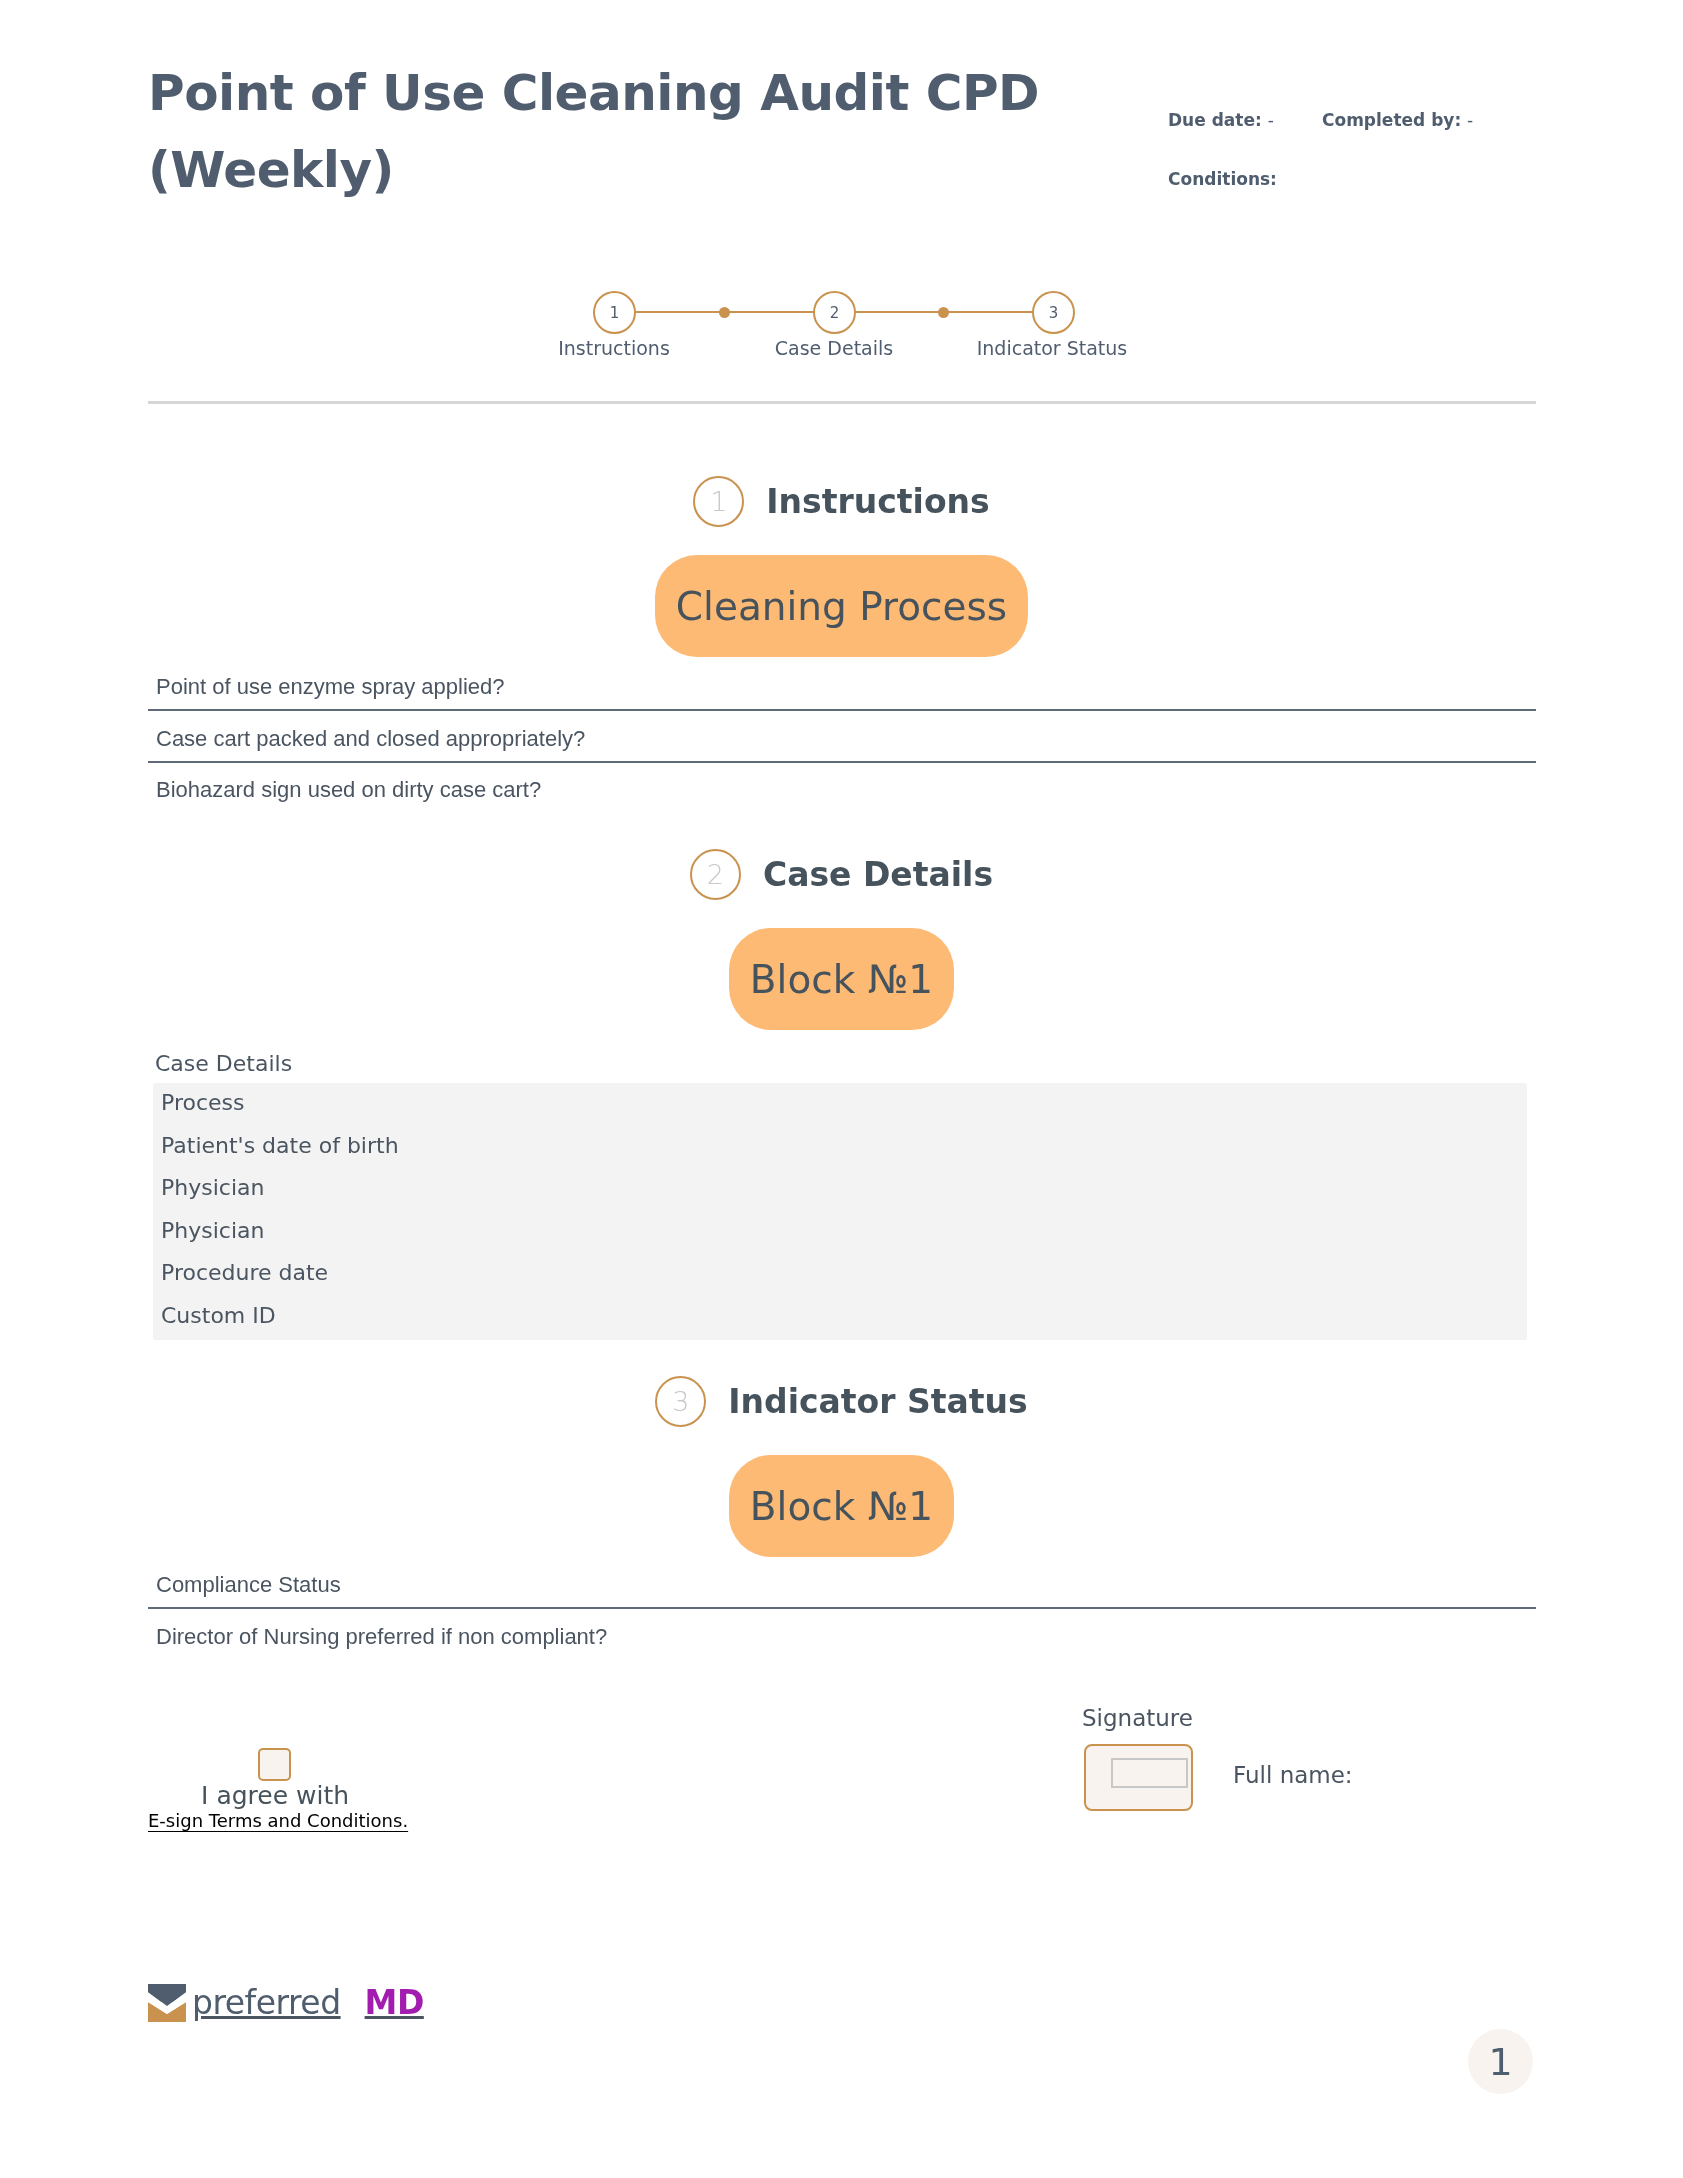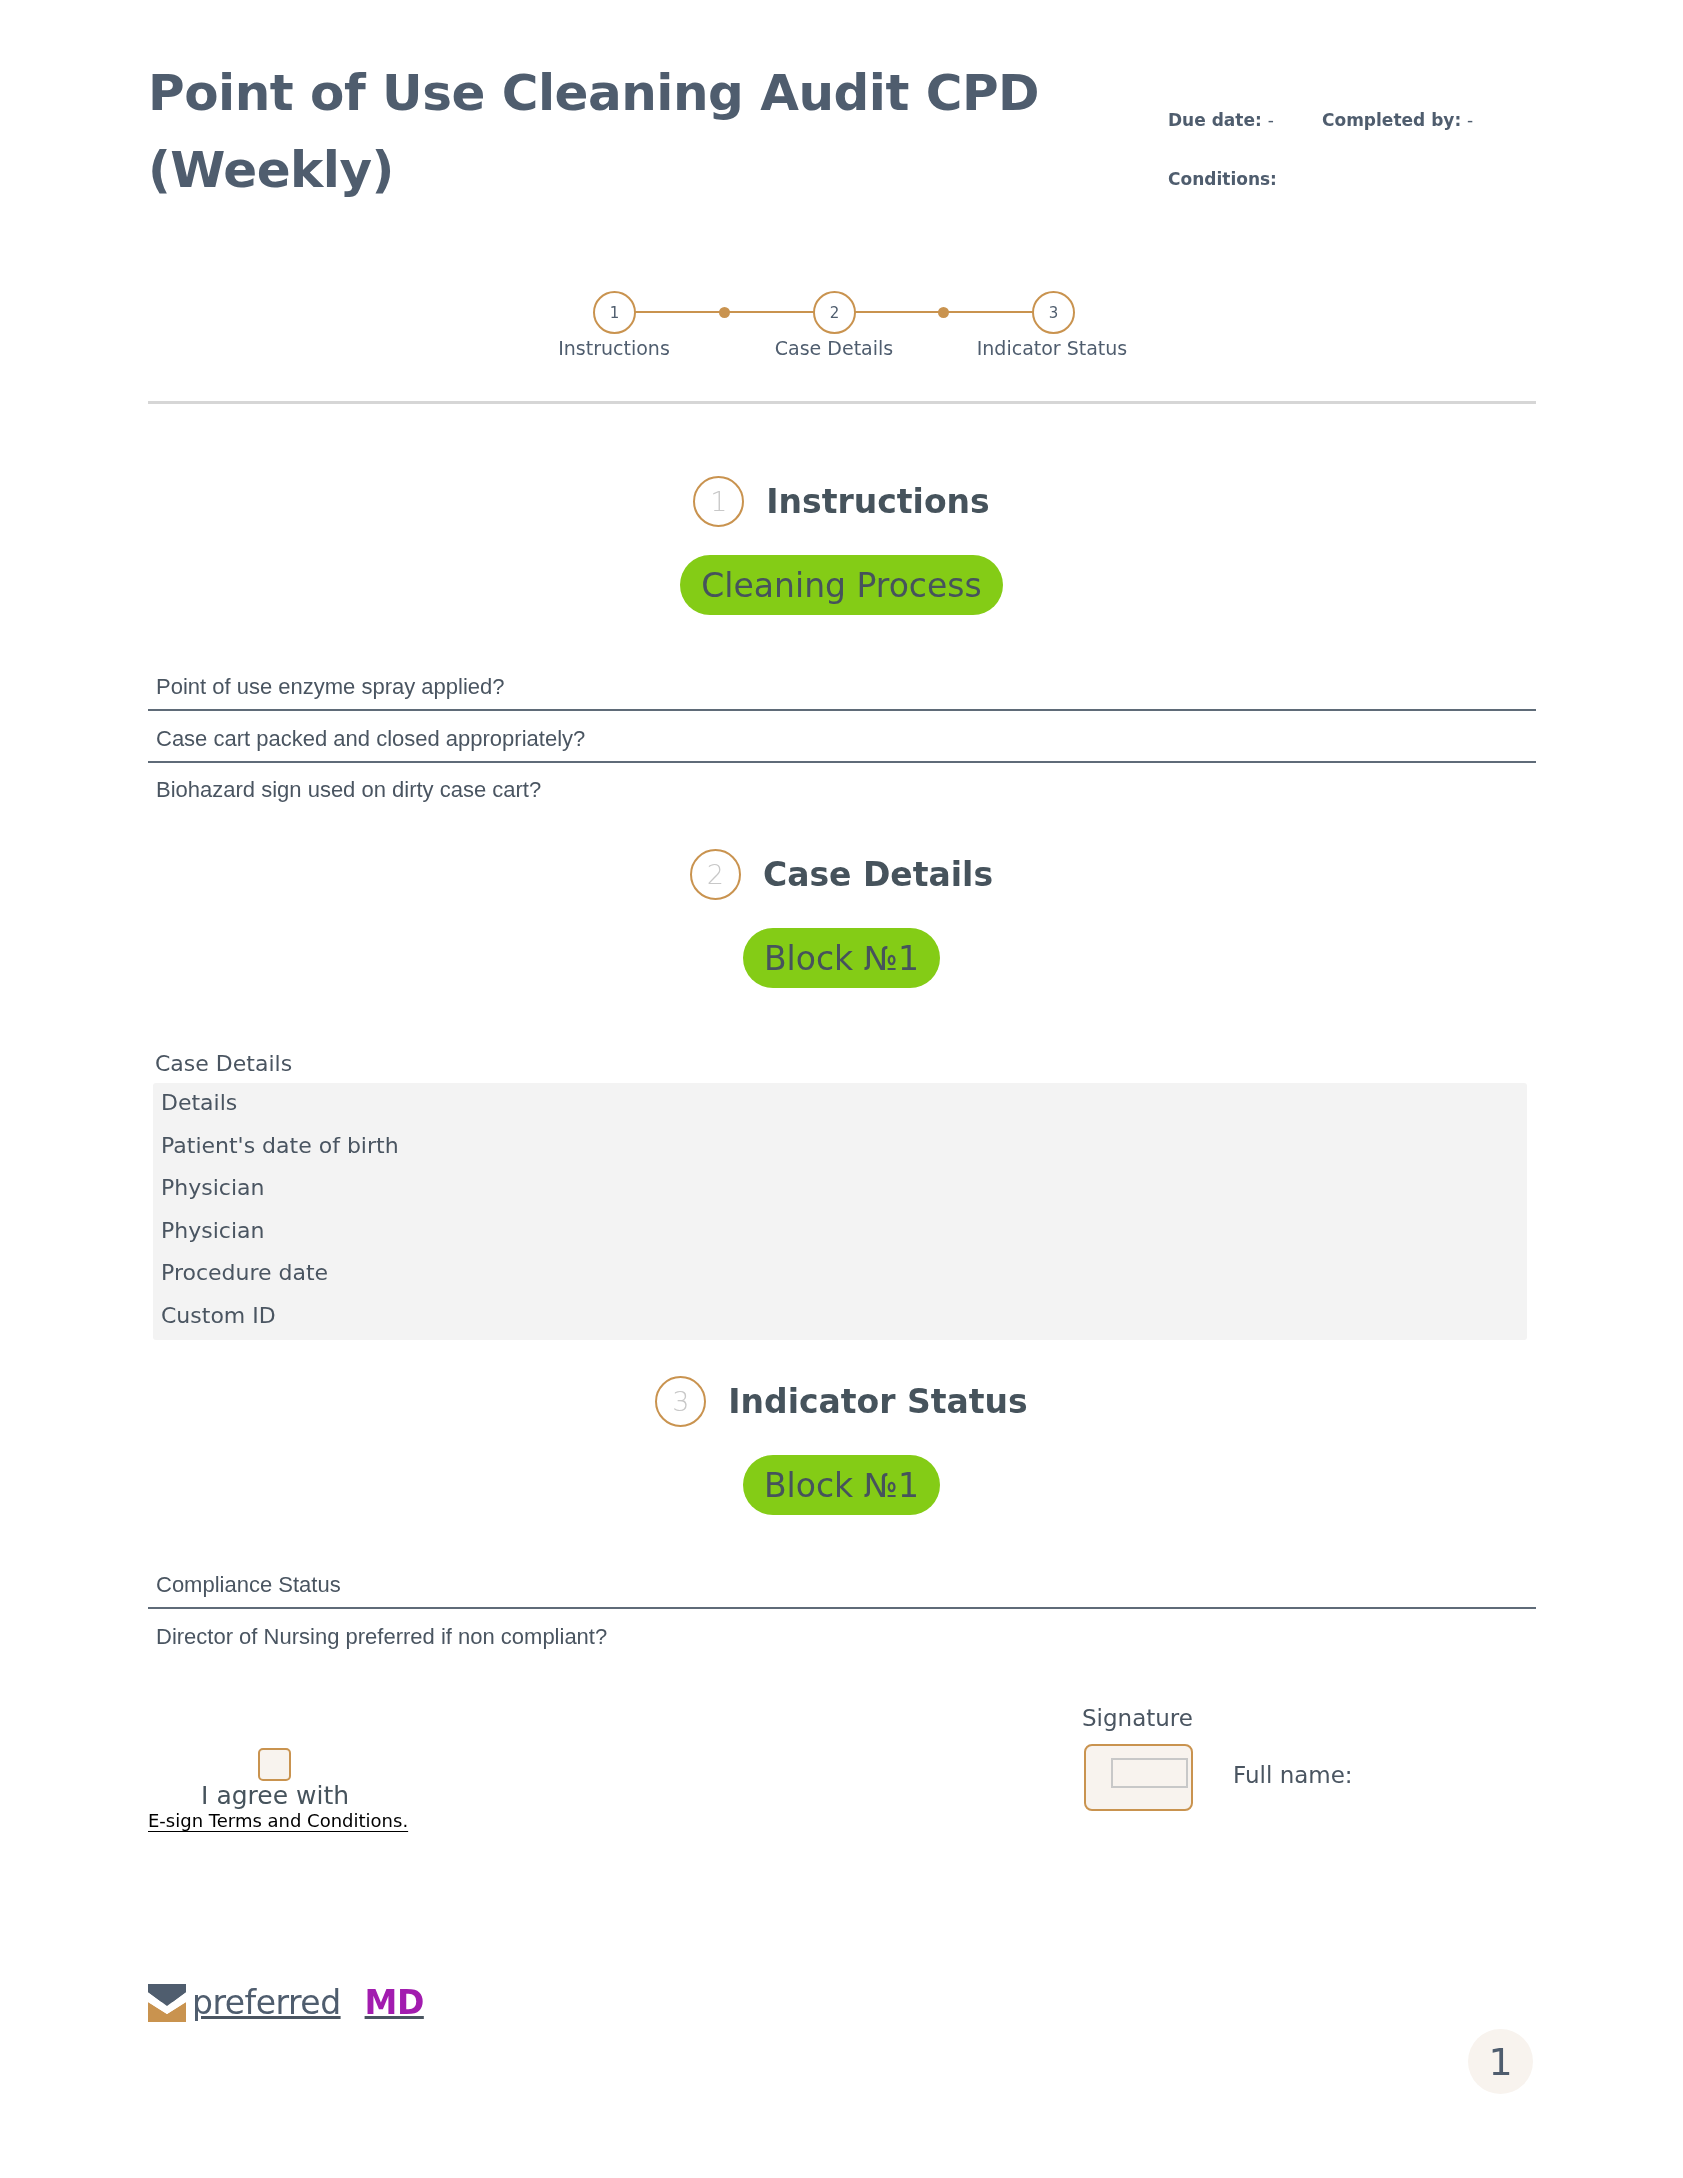--- a/index.html
+++ b/index.html
@@ -33,23 +33,23 @@
     .sec-num {
       width: 51px; height: 51px; border-radius: 50%; border: 2px solid #c9934f;
       display: flex; align-items: center; justify-content: center;
       font-family: "DejaVu Sans", sans-serif; font-size: 27px; color: #c8c8c8; font-weight: 300;
       margin-right: 22px;
     }
     .sec-title { font-family: "DejaVu Sans", sans-serif; font-weight: bold; font-size: 33px; color: #46535c; }
 
     .pill-wrap { position: absolute; left: 0; width: 1683px; display: flex; justify-content: center; }
     .pill {
-      background: #84cc16; border-radius: 42px; height: 60px; padding: 0 21px;
+      background: #fdba74; border-radius: 42px; height: 102px; padding: 0 21px;
       display: flex; align-items: center; font-family: "DejaVu Sans", sans-serif;
-      font-size: 33px; color: #46535c;
+      font-size: 39px; color: #46535c;
     }
 
     
     .q-row { position: absolute; left: 148px; width: 1388px; height: 51px; }
     .q-row .q-text { position: absolute; left: 8px; top: 14px; font-family: Liberation Sans, sans-serif; font-size: 22px; color: #4a5561; }
     .q-row.lined { border-bottom: 2px solid #5f6b78; }
 
     
     .cd-label { position: absolute; left: 155px; top: 1051px; font-family: "DejaVu Sans", sans-serif; font-size: 22px; color: #4a5561; }
     .cd-box { position: absolute; left: 153px; top: 1083px; width: 1374px; height: 257px; background: #f3f3f3; border-radius: 3px; }
@@ -132,21 +132,21 @@
 <div class="section-head" style="top:849px;">
   <div class="sec-num">2</div>
   <div class="sec-title">Case Details</div>
 </div>
 <div class="pill-wrap" style="top:928px;">
   <div class="pill">Block №1</div>
 </div>
 
 <div class="cd-label">Case Details</div>
 <div class="cd-box">
-  <div class="cd-field" style="top:7px;">Details</div>
+  <div class="cd-field" style="top:7px;">Process</div>
   <div class="cd-field" style="top:50px;">Patient's date of birth</div>
   <div class="cd-field" style="top:92px;">Physician</div>
   <div class="cd-field" style="top:135px;">Physician</div>
   <div class="cd-field" style="top:177px;">Procedure date</div>
   <div class="cd-field" style="top:220px;">Custom ID</div>
 </div>
 
 <div class="section-head" style="top:1376px;">
   <div class="sec-num">3</div>
   <div class="sec-title">Indicator Status</div>

